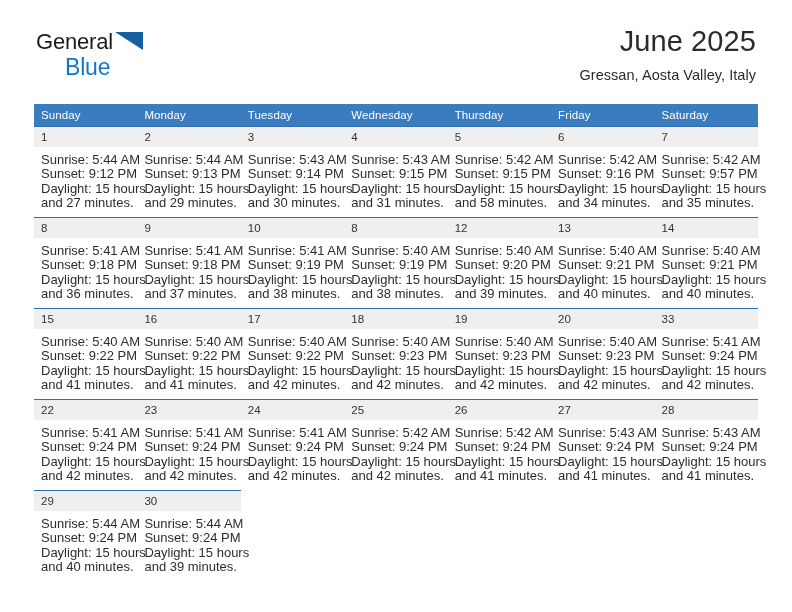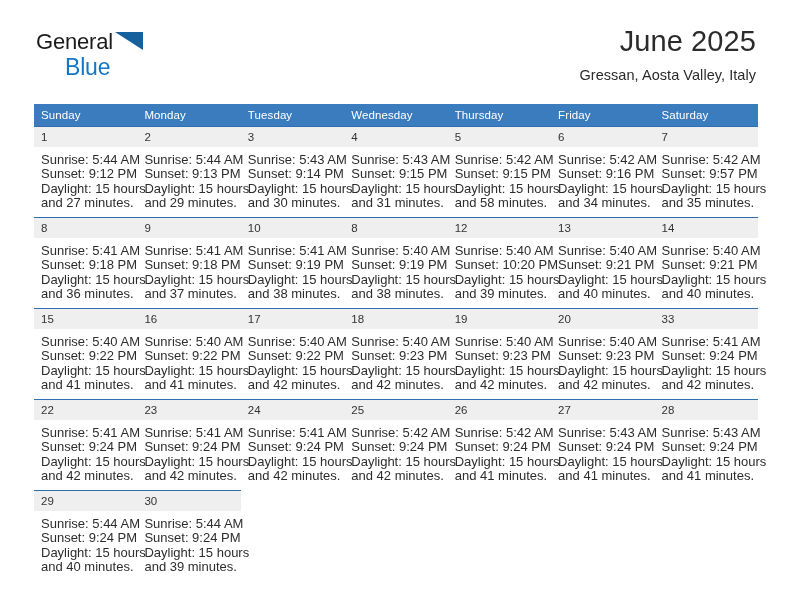--- a/index.html
+++ b/index.html
@@ -259,21 +259,21 @@
               <div>Sunrise: 5:40 AM</div>
               <div>Sunset: 9:19 PM</div>
               <div>Daylight: 15 hours</div>
               <div>and 38 minutes.</div>
             </div>
           </td>
           <td class="daycell">
             <div class="daynum">12</div>
             <div class="details">
               <div>Sunrise: 5:40 AM</div>
-              <div>Sunset: 10:20 PM</div>
+              <div>Sunset: 9:20 PM</div>
               <div>Daylight: 15 hours</div>
               <div>and 39 minutes.</div>
             </div>
           </td>
           <td class="daycell">
             <div class="daynum">13</div>
             <div class="details">
               <div>Sunrise: 5:40 AM</div>
               <div>Sunset: 9:21 PM</div>
               <div>Daylight: 15 hours</div>

